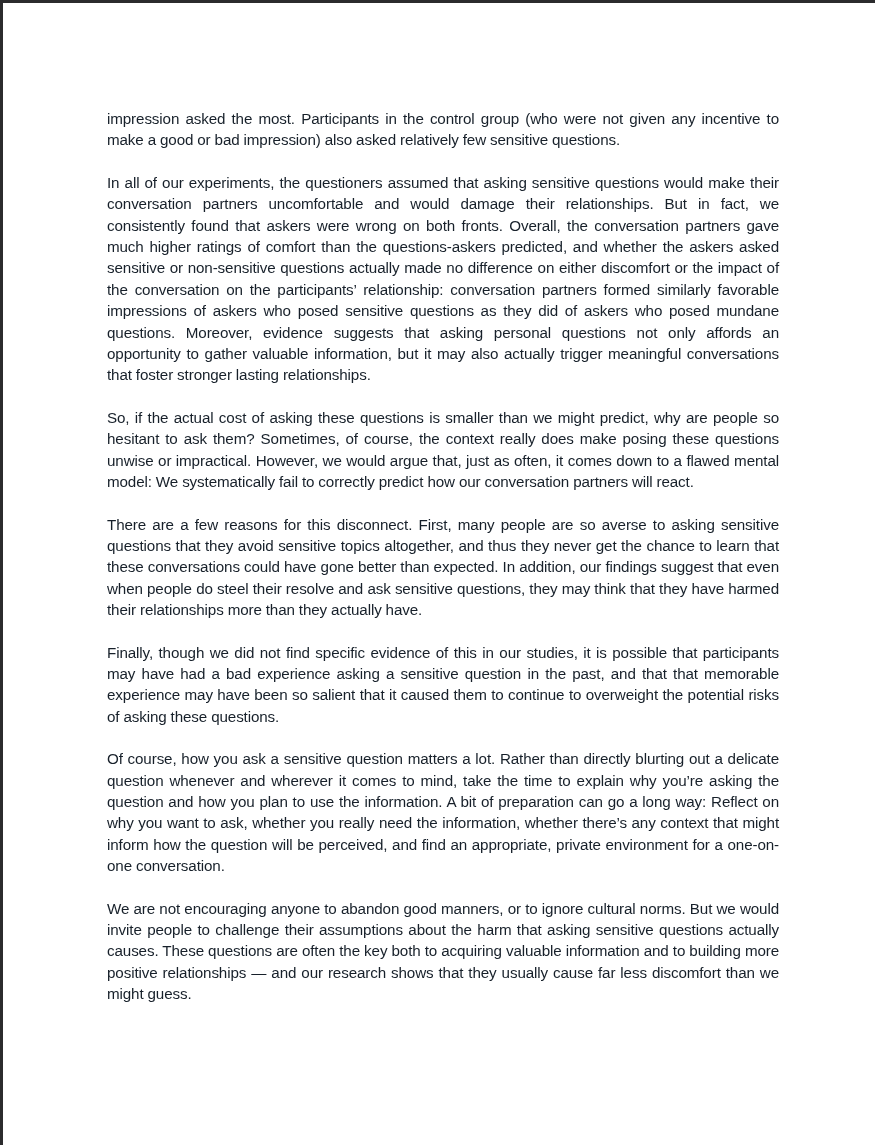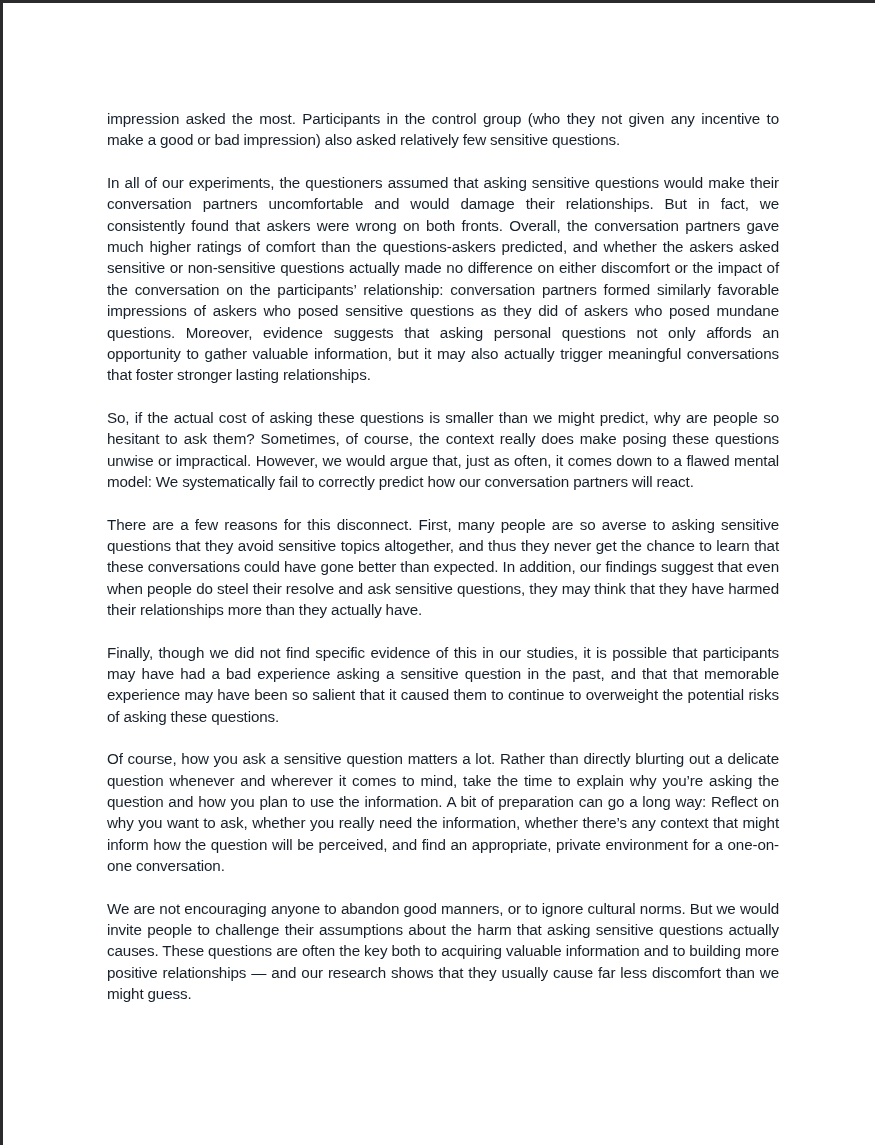--- a/index.html
+++ b/index.html
@@ -50,21 +50,21 @@
     margin-bottom: 0;
     margin-top: 20px;
   }
 </style>
 </head>
 <body>
 
 <div class="page">
   <div class="content">
 
-    <p class="para">impression asked the most. Participants in the control group (who they not given any incentive to make a good or bad impression) also asked relatively few sensitive questions.</p>
+    <p class="para">impression asked the most. Participants in the control group (who were not given any incentive to make a good or bad impression) also asked relatively few sensitive questions.</p>
 
     <p class="para">In all of our experiments, the questioners assumed that asking sensitive questions would make their conversation partners uncomfortable and would damage their relationships. But in fact, we consistently found that askers were wrong on both fronts. Overall, the conversation partners gave much higher ratings of comfort than the questions-askers predicted, and whether the askers asked sensitive or non-sensitive questions actually made no difference on either discomfort or the impact of the conversation on the participants’ relationship: conversation partners formed similarly favorable impressions of askers who posed sensitive questions as they did of askers who posed mundane questions. Moreover, evidence suggests that asking personal questions not only affords an opportunity to gather valuable information, but it may also actually trigger meaningful conversations that foster stronger lasting relationships.</p>
 
     <p class="para">So, if the actual cost of asking these questions is smaller than we might predict, why are people so hesitant to ask them? Sometimes, of course, the context really does make posing these questions unwise or impractical. However, we would argue that, just as often, it comes down to a flawed mental model: We systematically fail to correctly predict how our conversation partners will react.</p>
 
     <p class="para">There are a few reasons for this disconnect. First, many people are so averse to asking sensitive questions that they avoid sensitive topics altogether, and thus they never get the chance to learn that these conversations could have gone better than expected. In addition, our findings suggest that even when people do steel their resolve and ask sensitive questions, they may think that they have harmed their relationships more than they actually have.</p>
 
     <p class="para">Finally, though we did not find specific evidence of this in our studies, it is possible that participants may have had a bad experience asking a sensitive question in the past, and that that memorable experience may have been so salient that it caused them to continue to overweight the potential risks of asking these questions.</p>
 
     <p class="para">Of course, how you ask a sensitive question matters a lot. Rather than directly blurting out a delicate question whenever and wherever it comes to mind, take the time to explain why you’re asking the question and how you plan to use the information. A bit of preparation can go a long way: Reflect on why you want to ask, whether you really need the information, whether there’s any context that might inform how the question will be perceived, and find an appropriate, private environment for a one-on-one conversation.</p>

